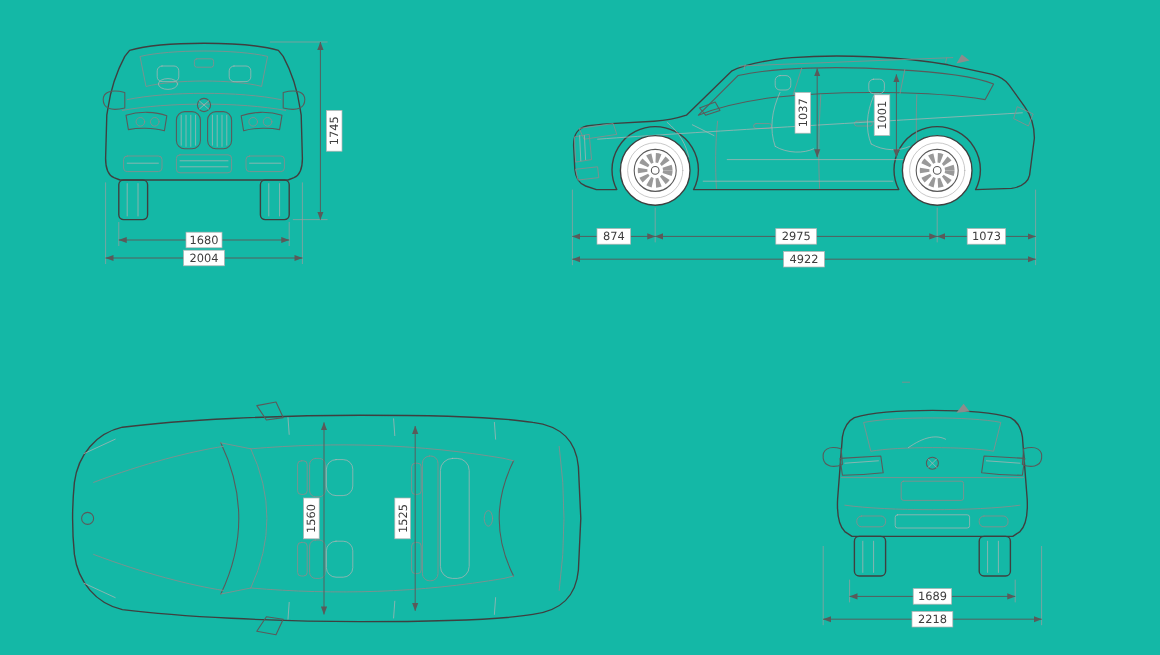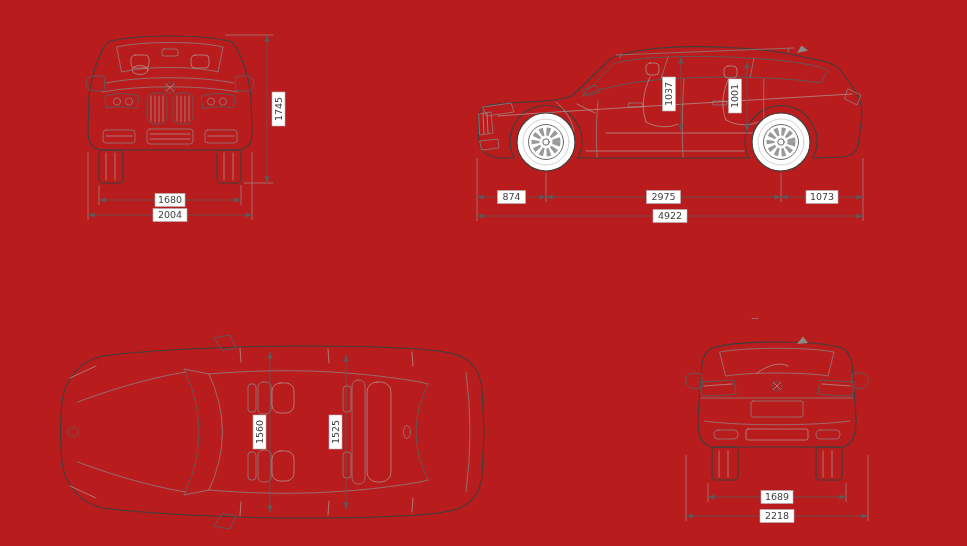--- a/index.html
+++ b/index.html
@@ -1,16 +1,16 @@
 <!DOCTYPE html>
 <html><head>
 <meta charset="utf-8">
 <style>
   html,body{margin:0;padding:0;background:#ffffff;}
-  .canvas{position:relative;width:967px;height:546px;background:#b91c1c;overflow:hidden;}
+  .canvas{position:relative;width:967px;height:546px;background:#14b8a6;overflow:hidden;}
   svg{display:block;}
   .outline{stroke:#3f3f3f;stroke-width:1.15;fill:none;stroke-linejoin:round;stroke-linecap:round;}
   .outline2{stroke:#5a5a5a;stroke-width:0.9;fill:none;stroke-linejoin:round;stroke-linecap:round;}
   .detail{stroke:#8c8c8c;stroke-width:0.7;fill:none;stroke-linejoin:round;stroke-linecap:round;}
   .faint{stroke:#b4b4b4;stroke-width:0.6;fill:none;stroke-linecap:round;}
   .dim{stroke:#5a5a5a;stroke-width:0.8;fill:none;}
   .ext{stroke:#9d9d9d;stroke-width:0.6;fill:none;}
   .dim-box{fill:#ffffff;stroke:#b3b3b3;stroke-width:0.6;}
   .tire{fill:#ffffff;}
   .fillmark{fill:#8c8c8c;stroke:none;}

